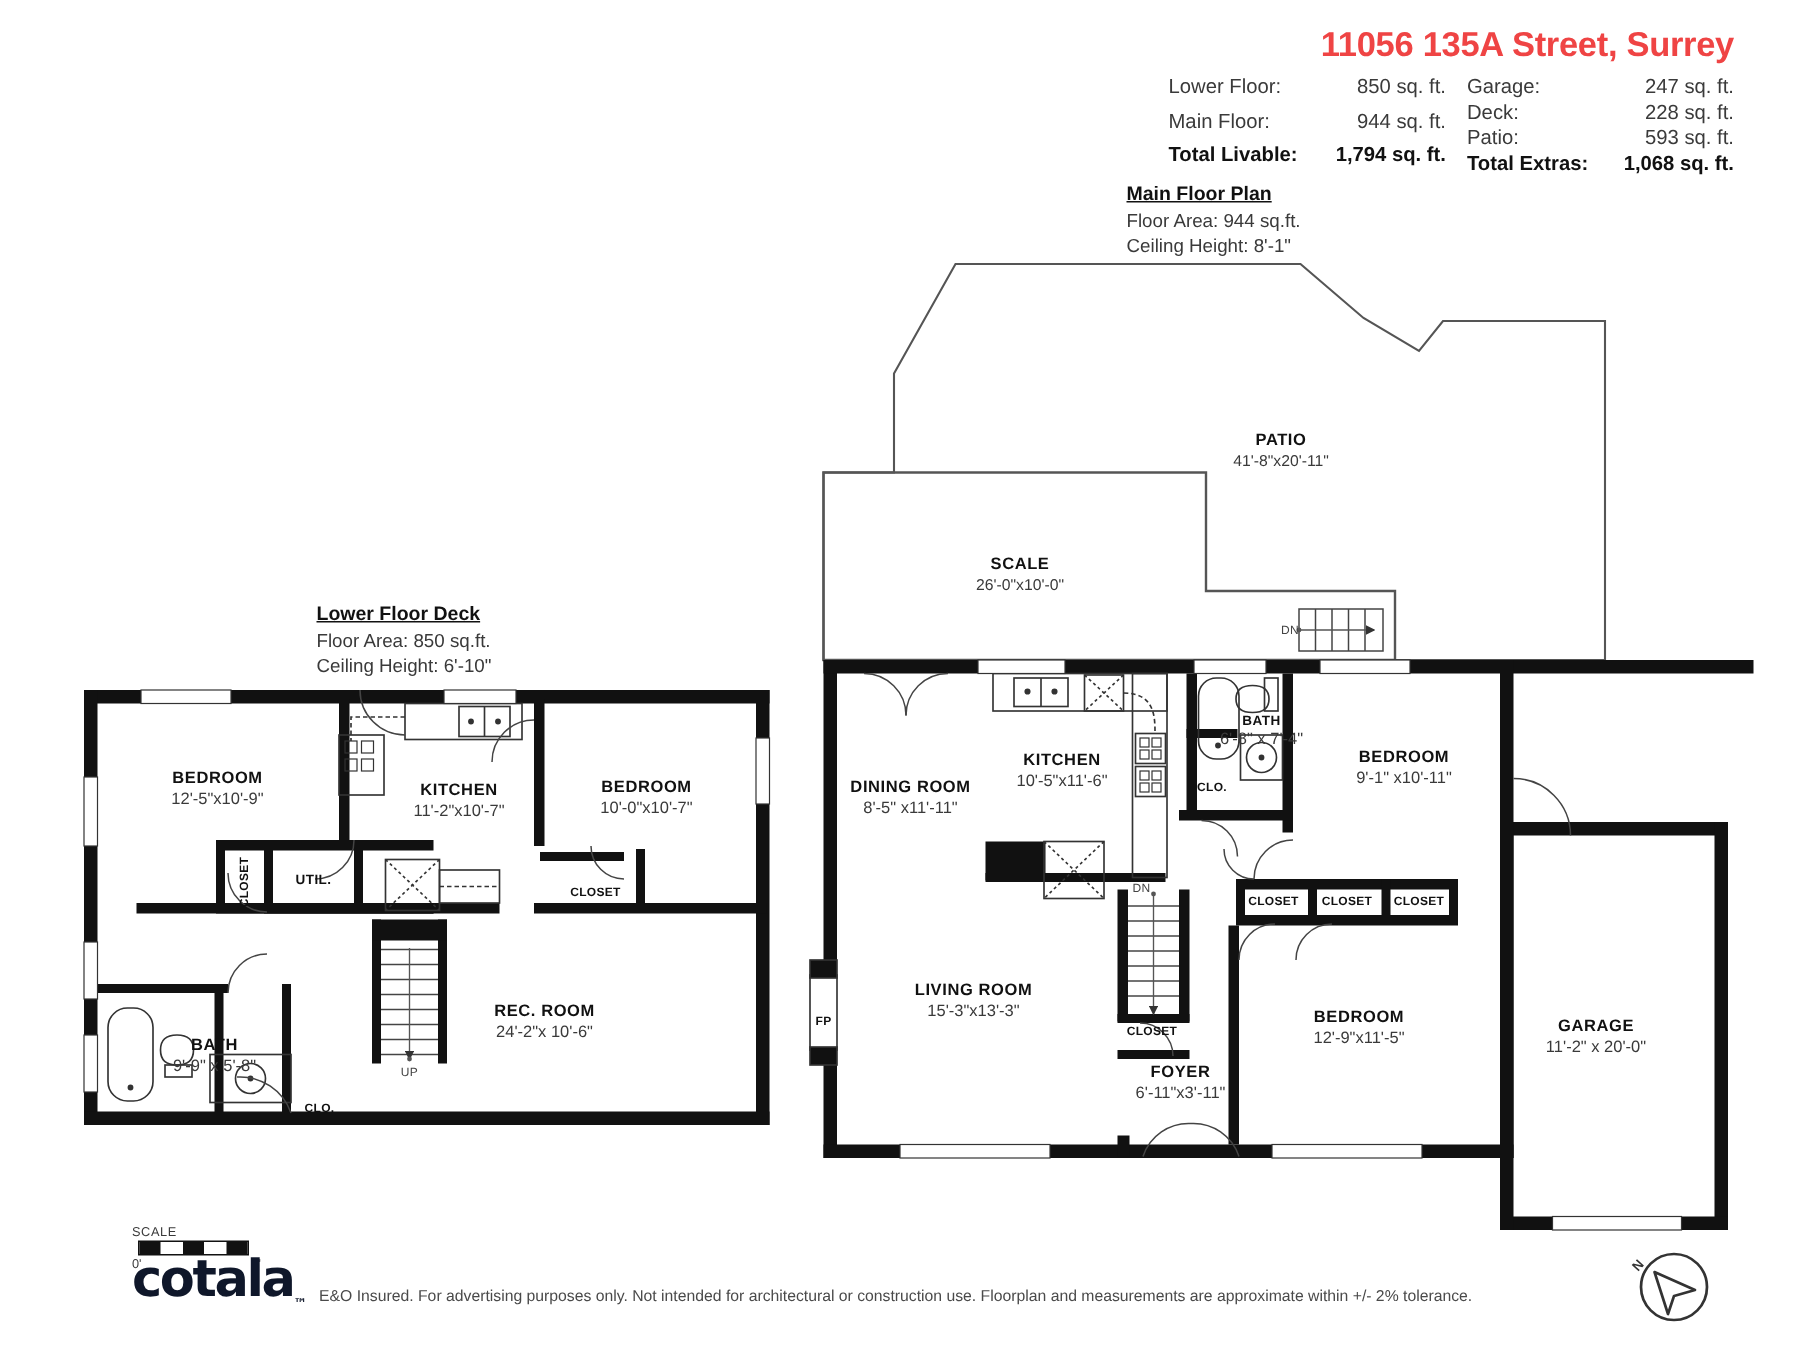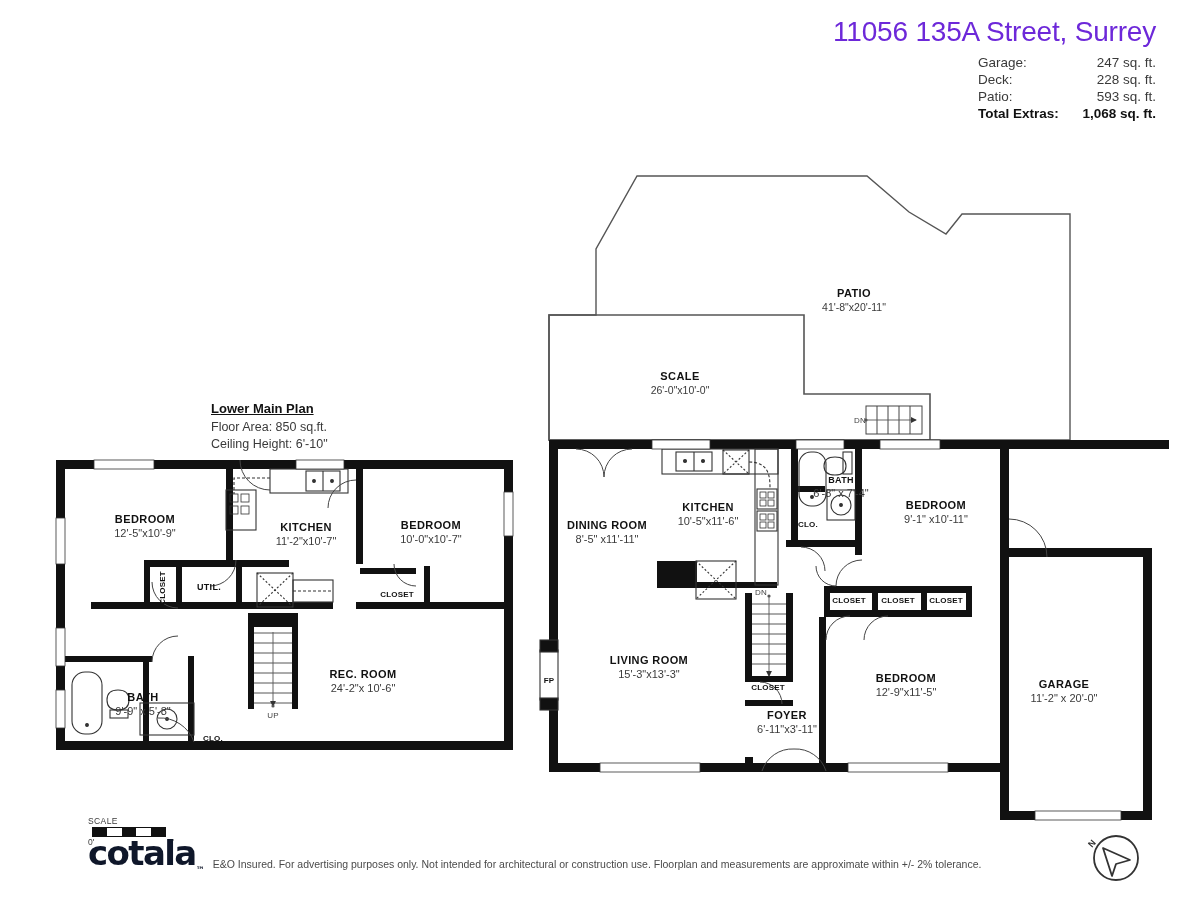--- a/index.html
+++ b/index.html
@@ -25,24 +25,24 @@
 
   
   #header {
     position: absolute;
     right: 44px;
     top: 16px;
     text-align: right;
     width: 560px;
   }
   #title {
-    font-size: 28px;
-    font-weight: normal;
+    font-size: 23px;
+    font-weight: bold;
     letter-spacing: -0.2px;
-    color: #6d28d9;
+    color: #ef4444;
     white-space: nowrap;
   }
   #summary {
     margin-top: 7px;
     display: flex;
     justify-content: flex-end;
     gap: 0px;
     font-size: 13.5px;
     color: #3a3a3a;
   }
@@ -189,36 +189,49 @@
   }
 </style>
 </head>
 <body>
 
 <div id="page">
 
   <div id="header">
     <div id="title">11056 135A Street, Surrey</div>
     <div id="summary">
+      <div class="sum-col left">
+        <span class="lbl">Lower Floor:</span>
+        <span class="val">850 sq. ft.</span>
+        <span class="lbl">Main Floor:</span>
+        <span class="val">944 sq. ft.</span>
+        <span class="tot-lbl">Total Livable:</span>
+        <span class="tot-val">1,794 sq. ft.</span>
+      </div>
       <div class="sum-col right">
         <span class="lbl">Garage:</span>
         <span class="val">247 sq. ft.</span>
         <span class="lbl">Deck:</span>
         <span class="val">228 sq. ft.</span>
         <span class="lbl">Patio:</span>
         <span class="val">593 sq. ft.</span>
         <span class="tot-lbl">Total Extras:</span>
         <span class="tot-val">1,068 sq. ft.</span>
       </div>
     </div>
   </div>
 
+  <div class="plan-head" style="left:751px; top:120px;">
+    <span class="ph-title">Main Floor Plan</span>
+    <span>Floor Area: 944 sq.ft.</span><br>
+    <span>Ceiling Height: 8'-1"</span>
+  </div>
 
   <div class="plan-head" style="left:211px; top:400px;">
-    <span class="ph-title">Lower Main Plan</span>
+    <span class="ph-title">Lower Floor Deck</span>
     <span>Floor Area: 850 sq.ft.</span><br>
     <span>Ceiling Height: 6'-10"</span>
   </div>
 
   <svg class="plan" width="1200" height="900" viewBox="0 0 1200 900">
     <defs>
       <marker id="arrR" markerWidth="7" markerHeight="7" refX="6" refY="3.5" orient="auto">
         <path d="M0,0 L7,3.5 L0,7 z" fill="#333"></path>
       </marker>
       <marker id="arrD" markerWidth="7" markerHeight="7" refX="6" refY="3.5" orient="auto">

